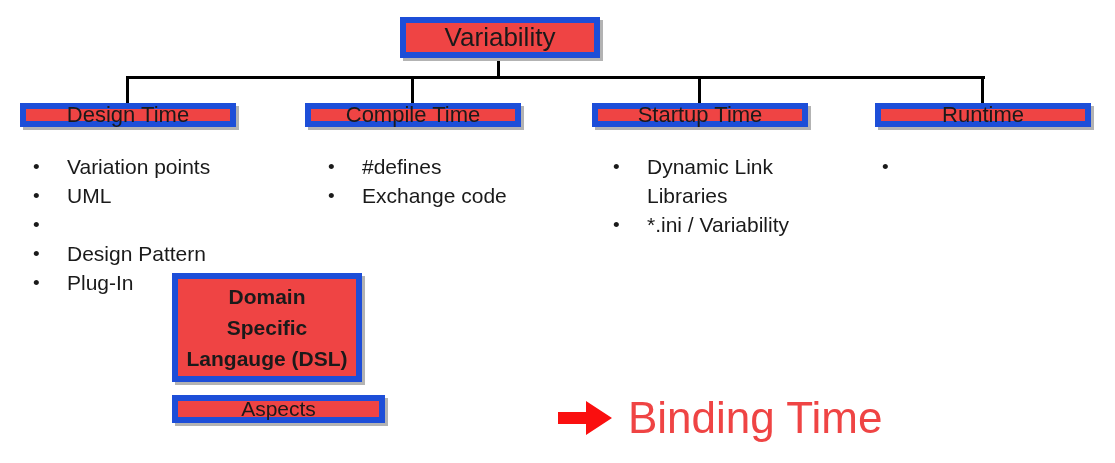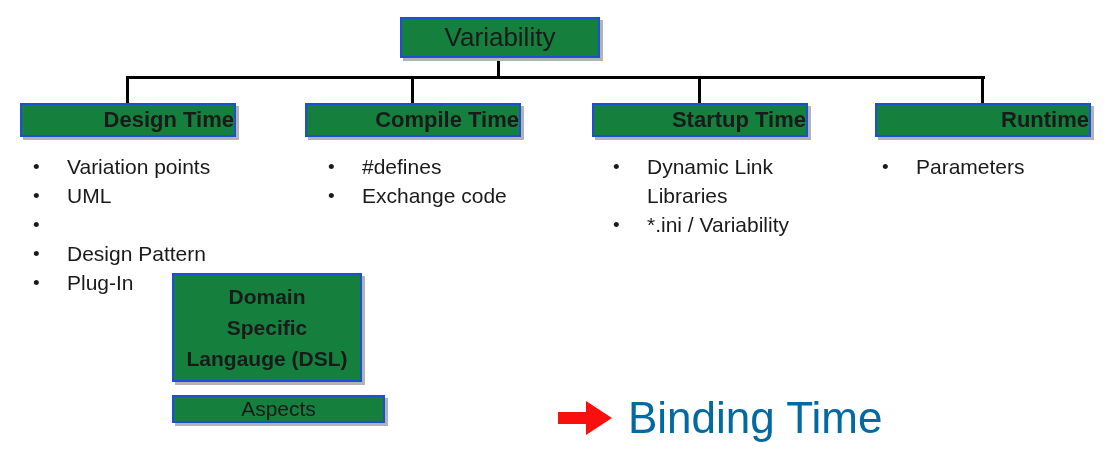--- a/index.html
+++ b/index.html
@@ -7,43 +7,43 @@
     position: relative;
     width: 1115px;
     height: 463px;
     background: #ffffff;
     font-family: "Liberation Sans", sans-serif;
     color: #1a1a1a;
     overflow: hidden;
   }
   .gbox {
     position: absolute;
-    background: #15803d;
-    border: 2px solid #1d4ed8;
+    background: #ef4444;
+    border: 6px solid #1d4ed8;
     box-shadow: 3px 3px 0 #b3b3b3;
     box-sizing: border-box;
     display: flex;
     align-items: center;
     justify-content: center;
     text-align: center;
   }
   .root-box { left: 400px; top: 17px; width: 200px; height: 41px; font-size: 26px; font-weight: 400; }
-  .branch-box { top: 103px; width: 216px; height: 34px; font-size: 22px; font-weight: 700; justify-content: flex-end; }
+  .branch-box { top: 103px; width: 216px; height: 24px; font-size: 22px; font-weight: 400; }
   .line { position: absolute; background: #000000; }
   .list { position: absolute; font-size: 21px; line-height: 29px; }
   .li { display: flex; }
   .bullet { width: 34px; flex: 0 0 34px; font-size: 19px; }
   .li .txt { white-space: nowrap; }
   .li .txt.wrap { white-space: normal; max-width: 165px; }
   .suffix { font-size: 15px; margin-left: 7px; }
   .dsl-box { left: 172px; top: 273px; width: 190px; height: 109px; font-size: 21px; font-weight: 700; line-height: 31px; white-space: pre-line; }
   .aspects-box { left: 172px; top: 395px; width: 213px; height: 28px; font-size: 21px; font-weight: 400; }
   .annotation { position: absolute; left: 558px; top: 392px; display: flex; align-items: center; }
   .annotation .arrow { width: 54px; height: 42px; margin-right: 16px; }
-  .annotation .label { font-size: 44px; line-height: 52px; color: #0369a1; white-space: nowrap; }
+  .annotation .label { font-size: 44px; line-height: 52px; color: #ef4444; white-space: nowrap; }
 </style>
 </head>
 <body>
 
 <div id="canvas">
 
   <div class="line" style="left:497px; top:58px; width:3px; height:21px;"></div>
   <div class="line" style="left:126px; top:76px; width:859px; height:3px;"></div>
   <div class="line" style="left:126px; top:76px; width:3px; height:27px;"></div>
   <div class="line" style="left:411px; top:76px; width:3px; height:27px;"></div>
@@ -107,21 +107,20 @@
     </div>
     <div class="li">
       <span class="bullet">•</span>
       <span class="txt">*.ini / Variability</span>
     </div>
   </div>
 
   <div class="list" style="left:882px; top:152px;">
     <div class="li">
       <span class="bullet">•</span>
-      <span class="txt">Parameters</span>
     </div>
   </div>
 
   <div class="gbox dsl-box">
     <span>Domain
 Specific
 Langauge (DSL)</span>
   </div>
   <div class="gbox aspects-box">
     <span>Aspects</span>

